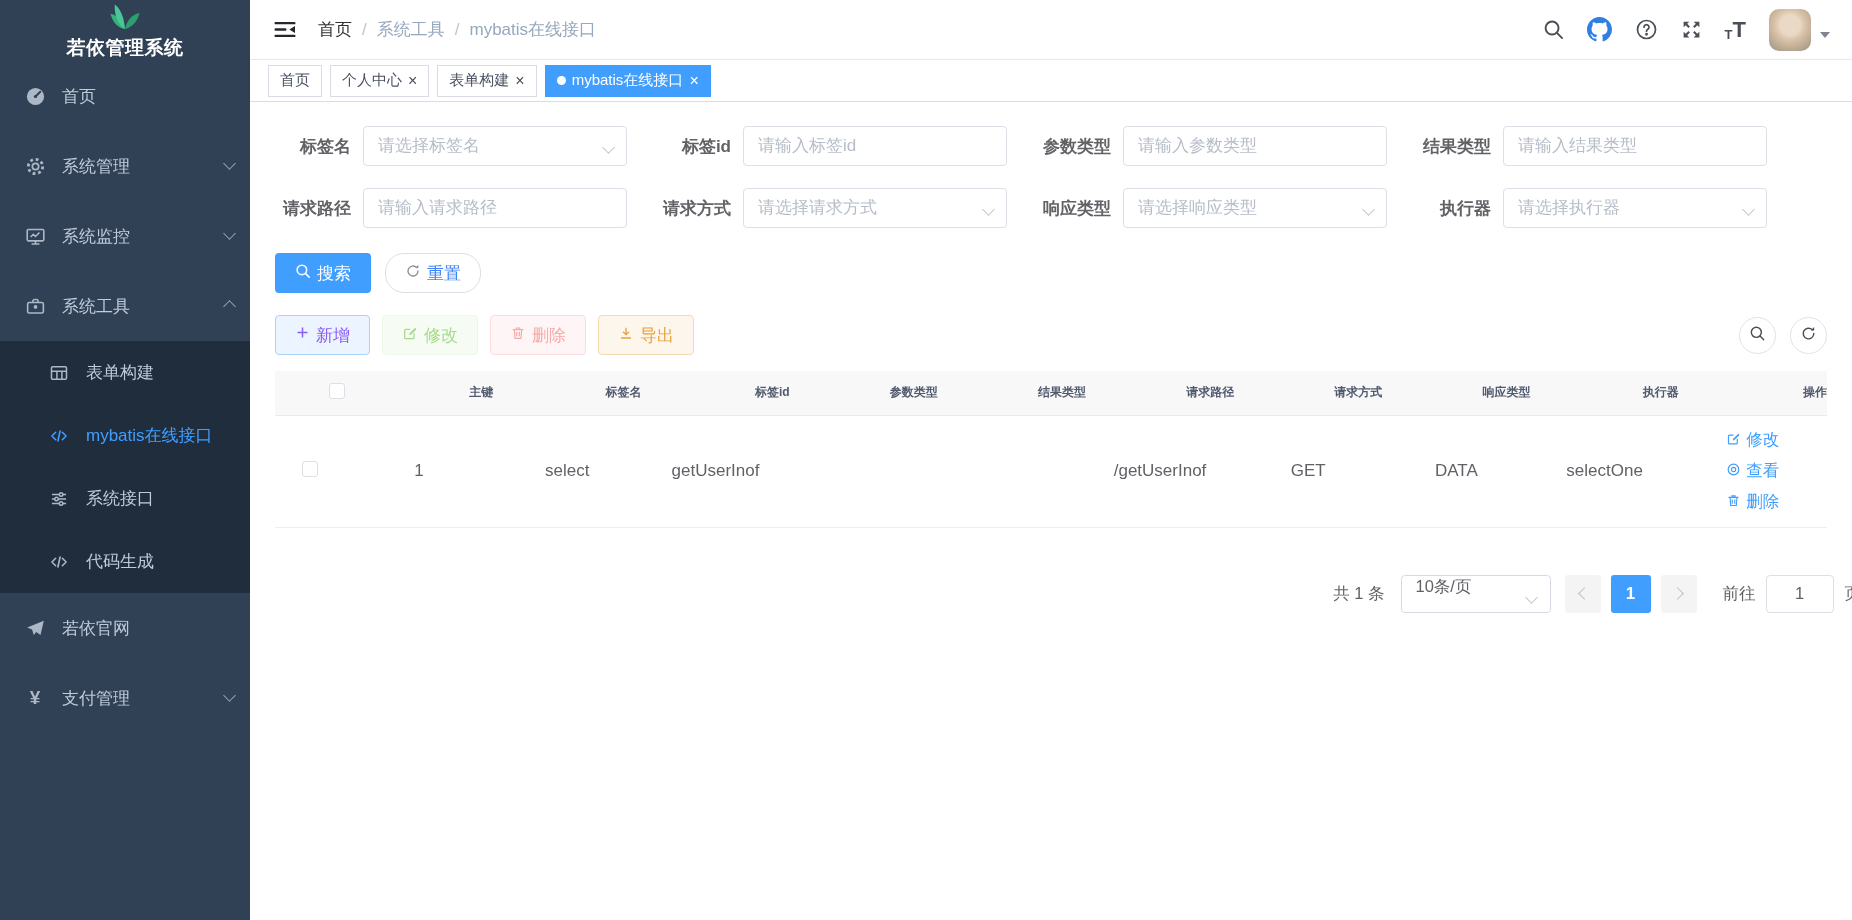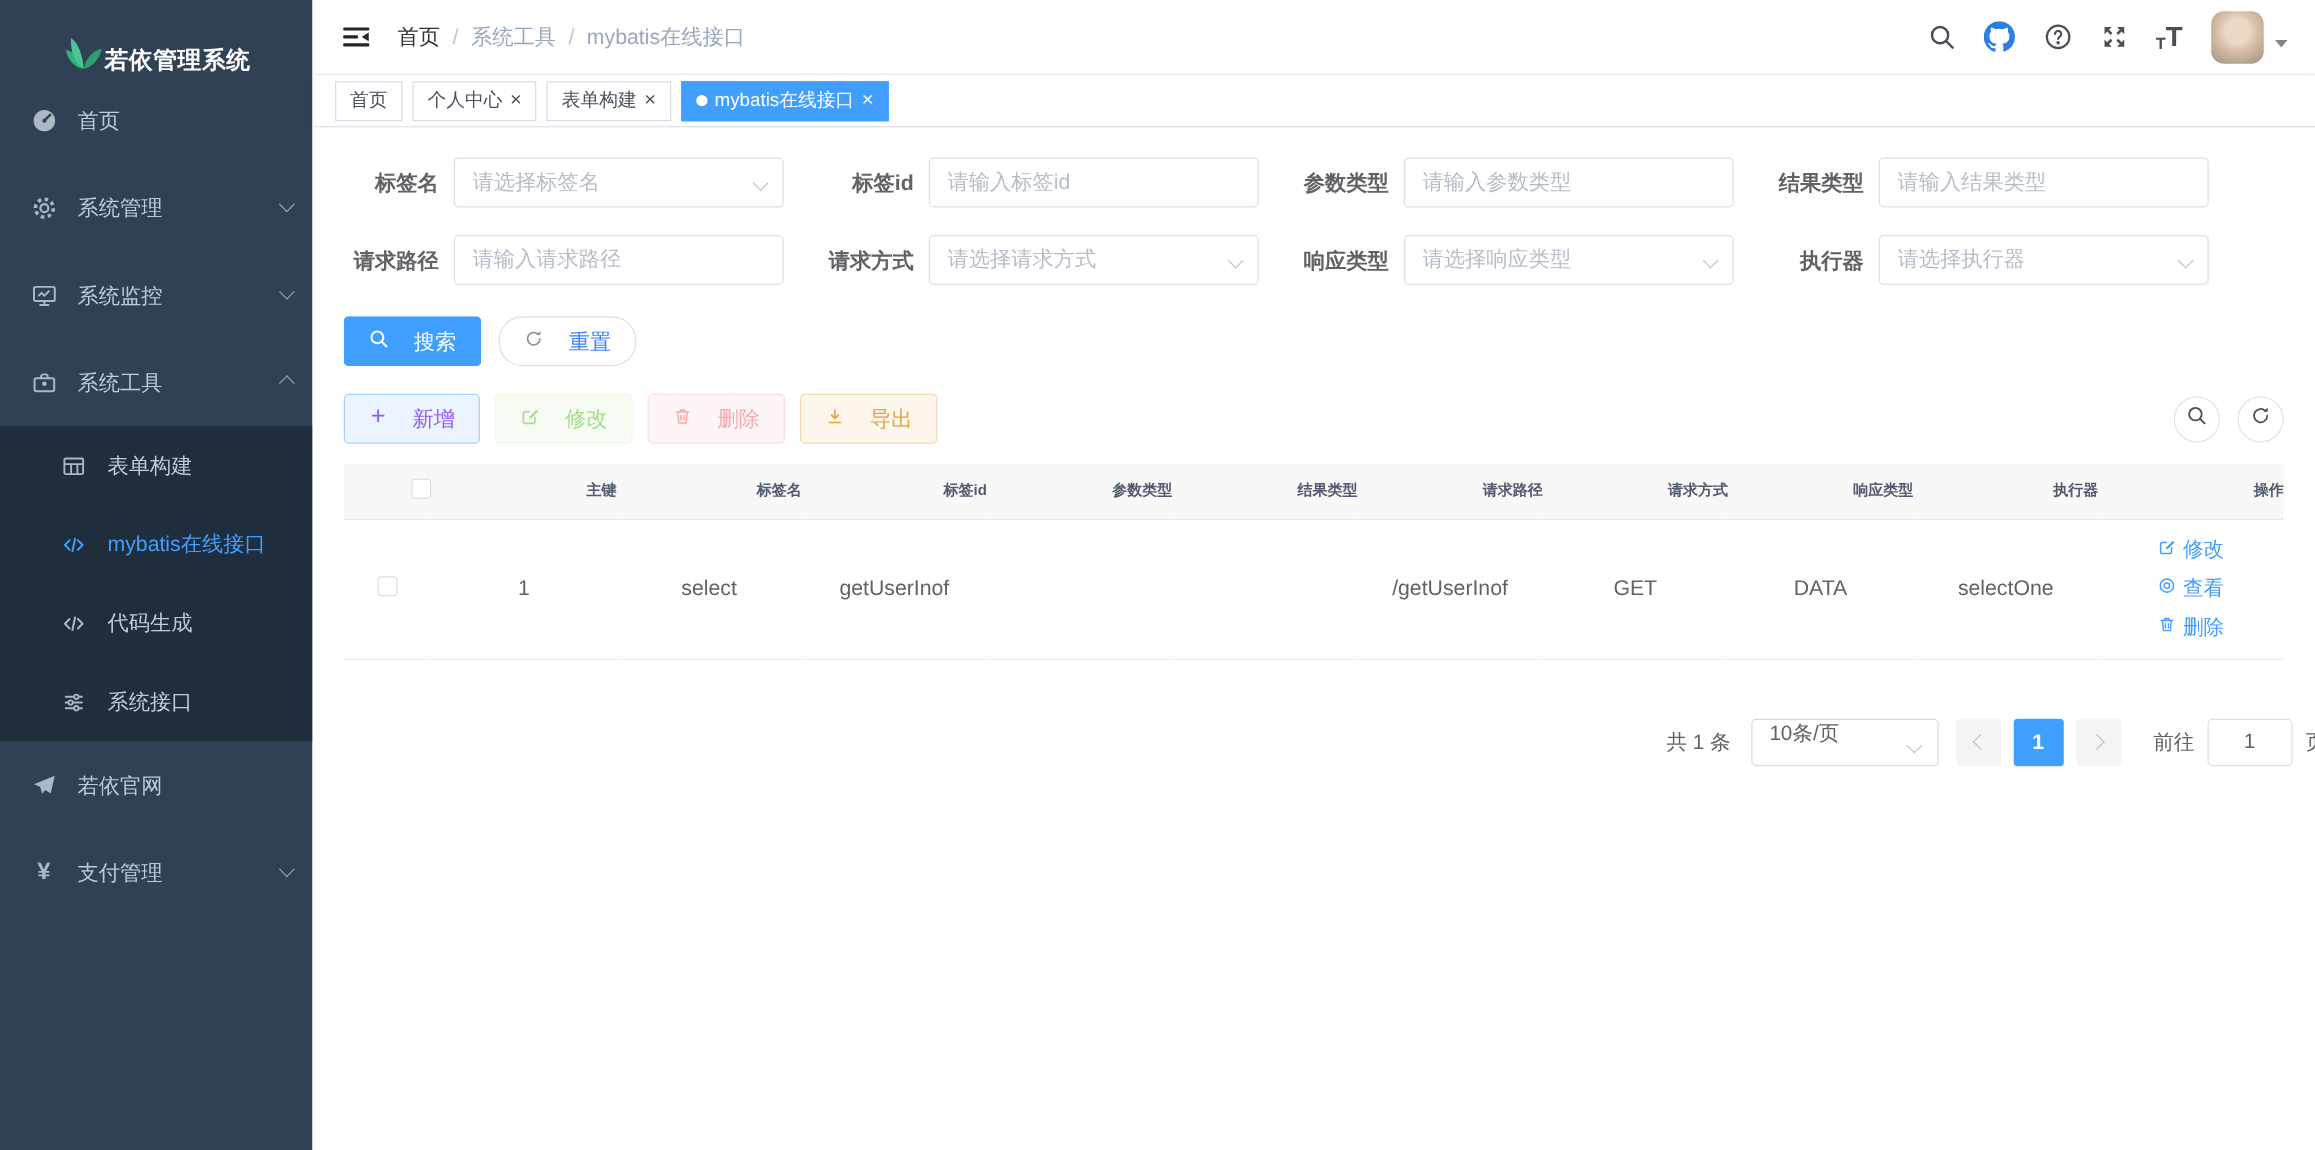--- a/index.html
+++ b/index.html
@@ -2,21 +2,21 @@
 <html><head>
 <meta charset="utf-8">
 <style>
   * { box-sizing: border-box; margin: 0; padding: 0; }
   html,body { width:1852px; height:920px; overflow:hidden; }
   body { font-family:"Liberation Sans","DejaVu Sans",sans-serif; background:#fff; color:#303133; }
   .app { display:flex; width:100%; height:100%; }
 
   
   .sidebar { width:250px; flex-shrink:0; background:#304156; height:100%; }
-  .logo { height:61px; display:flex; align-items:flex-end; justify-content:center; cursor:pointer; }
+  .logo { height:61px; display:flex; align-items:center; justify-content:center; cursor:pointer;flex-direction:column; }
   .logo-title { color:#fff; font-weight:bold; font-size:19px; letter-spacing:.5px; }
   .menu-item { height:70px; display:flex; align-items:center; padding:0 16px 0 23px; color:#bfcbd9; font-size:17px; cursor:pointer; }
   .mi-icon { width:24px; height:24px; margin-right:15px; display:flex; align-items:center; justify-content:center; color:#adb8c7; flex-shrink:0; }
   .mi-label { white-space:nowrap; }
   .menu-item .chev-wrap { margin-left:auto; color:#96a2b5; }
   .submenu { background:#1f2d3d; }
   .submenu .menu-item { height:63px; padding-left:47px; }
   .submenu .menu-item.active, .submenu .menu-item.active .mi-icon { color:#409eff; }
   .chev { display:inline-block; width:9px; height:9px; border-right:1.6px solid currentColor; border-bottom:1.6px solid currentColor; }
   .chev.down { transform:rotate(45deg); margin-bottom:3px; }
@@ -56,21 +56,21 @@
   .form-row { display:flex; margin-bottom:22px; }
   .form-item { display:flex; align-items:center; width:352px; margin-right:28px; flex-shrink:0; }
   .form-item label { width:88px; text-align:right; padding-right:12px; font-size:17px; font-weight:700; color:#606266; flex-shrink:0; white-space:nowrap; }
   .control { position:relative; flex:1; height:40px; }
   .control input { width:100%; height:40px; border:1px solid #dcdfe6; border-radius:4px; padding:0 14px;
                    font-size:17px; color:#ef4444; font-family:inherit; outline:none; background:#fff; }
   .control input::placeholder { color:#b6bdc8; }
   .select-chev { position:absolute; right:14px; top:15px; color:#c0c4cc; }
 
   .btn-row { display:flex; gap:14px; margin-top:25px; }
-  .btn { height:40px; border-radius:4px; font-size:17px; display:inline-flex; align-items:center; gap:20px;
+  .btn { height:40px; border-radius:4px; font-size:17px; display:inline-flex; align-items:center; gap:6px;
          padding:0 19px; cursor:pointer; border:1px solid transparent; font-family:inherit; background:#fff; }
   .btn-primary { background:#409eff; color:#fff; }
   .btn-default { border-color:#dcdfe6; color:#3b82f6;border-radius:19px; }
   .btn-plain-blue   { background:#ecf5ff; border-color:#a9d2fd; color:#8b5cf6; }
   .btn-plain-green  { background:#f0f9eb; border-color:#e1f3d8; color:#67c23a; opacity:.58; cursor:not-allowed; }
   .btn-plain-red    { background:#fef0f0; border-color:#fbc4c4; color:#f56c6c; opacity:.58; cursor:not-allowed; }
   .btn-plain-orange { background:#fdf6ec; border-color:#f5dab1; color:#e6a23c; }
 
   .toolbar { display:flex; gap:12px; margin-top:22px; align-items:center; }
   .toolbar-right { margin-left:auto; display:flex; gap:14px; }
@@ -179,36 +179,36 @@
         <div class="menu-item active">
           <span class="mi-icon">
             <svg viewBox="0 0 24 24" width="20" height="20" fill="none" stroke="currentColor" stroke-width="1.9" stroke-linecap="round" stroke-linejoin="round">
                 <path d="M8 7.5L3.5 12 8 16.5M16 7.5l4.5 4.5-4.5 4.5M13.3 6l-2.6 12"></path>
               </svg>
           </span>
           <span class="mi-label">mybatis在线接口</span>
         </div>
         <div class="menu-item">
           <span class="mi-icon">
-            <svg viewBox="0 0 24 24" width="20" height="20" fill="none" stroke="currentColor" stroke-width="1.9" stroke-linecap="round" stroke-linejoin="round">
-                <path d="M8 7.5L3.5 12 8 16.5M16 7.5l4.5 4.5-4.5 4.5M13.3 6l-2.6 12"></path>
-              </svg>
-          </span>
-          <span class="mi-label">代码生成</span>
-        </div>
-        <div class="menu-item">
-          <span class="mi-icon">
             <svg viewBox="0 0 24 24" width="20" height="20" fill="none" stroke="currentColor" stroke-width="1.8">
                 <path d="M3.5 6.5h17M3.5 12h17M3.5 17.5h17"></path>
                 <circle cx="14.5" cy="6.5" r="2.1" fill="#1f2d3d"></circle>
                 <circle cx="9" cy="12" r="2.1" fill="#1f2d3d"></circle>
                 <circle cx="14.5" cy="17.5" r="2.1" fill="#1f2d3d"></circle>
               </svg>
           </span>
           <span class="mi-label">系统接口</span>
+        </div>
+        <div class="menu-item">
+          <span class="mi-icon">
+            <svg viewBox="0 0 24 24" width="20" height="20" fill="none" stroke="currentColor" stroke-width="1.9" stroke-linecap="round" stroke-linejoin="round">
+                <path d="M8 7.5L3.5 12 8 16.5M16 7.5l4.5 4.5-4.5 4.5M13.3 6l-2.6 12"></path>
+              </svg>
+          </span>
+          <span class="mi-label">代码生成</span>
         </div>
       </div>
 
       <div class="menu-item">
         <span class="mi-icon">
           <svg viewBox="0 0 24 24" width="21" height="21" fill="currentColor">
               <path d="M21.5 3L2.5 10.8l5.6 2.2L10 19.5l2.9-3.4 4.8 3.2L21.5 3z"></path>
             </svg>
         </span>
         <span class="mi-label">若依官网</span>

